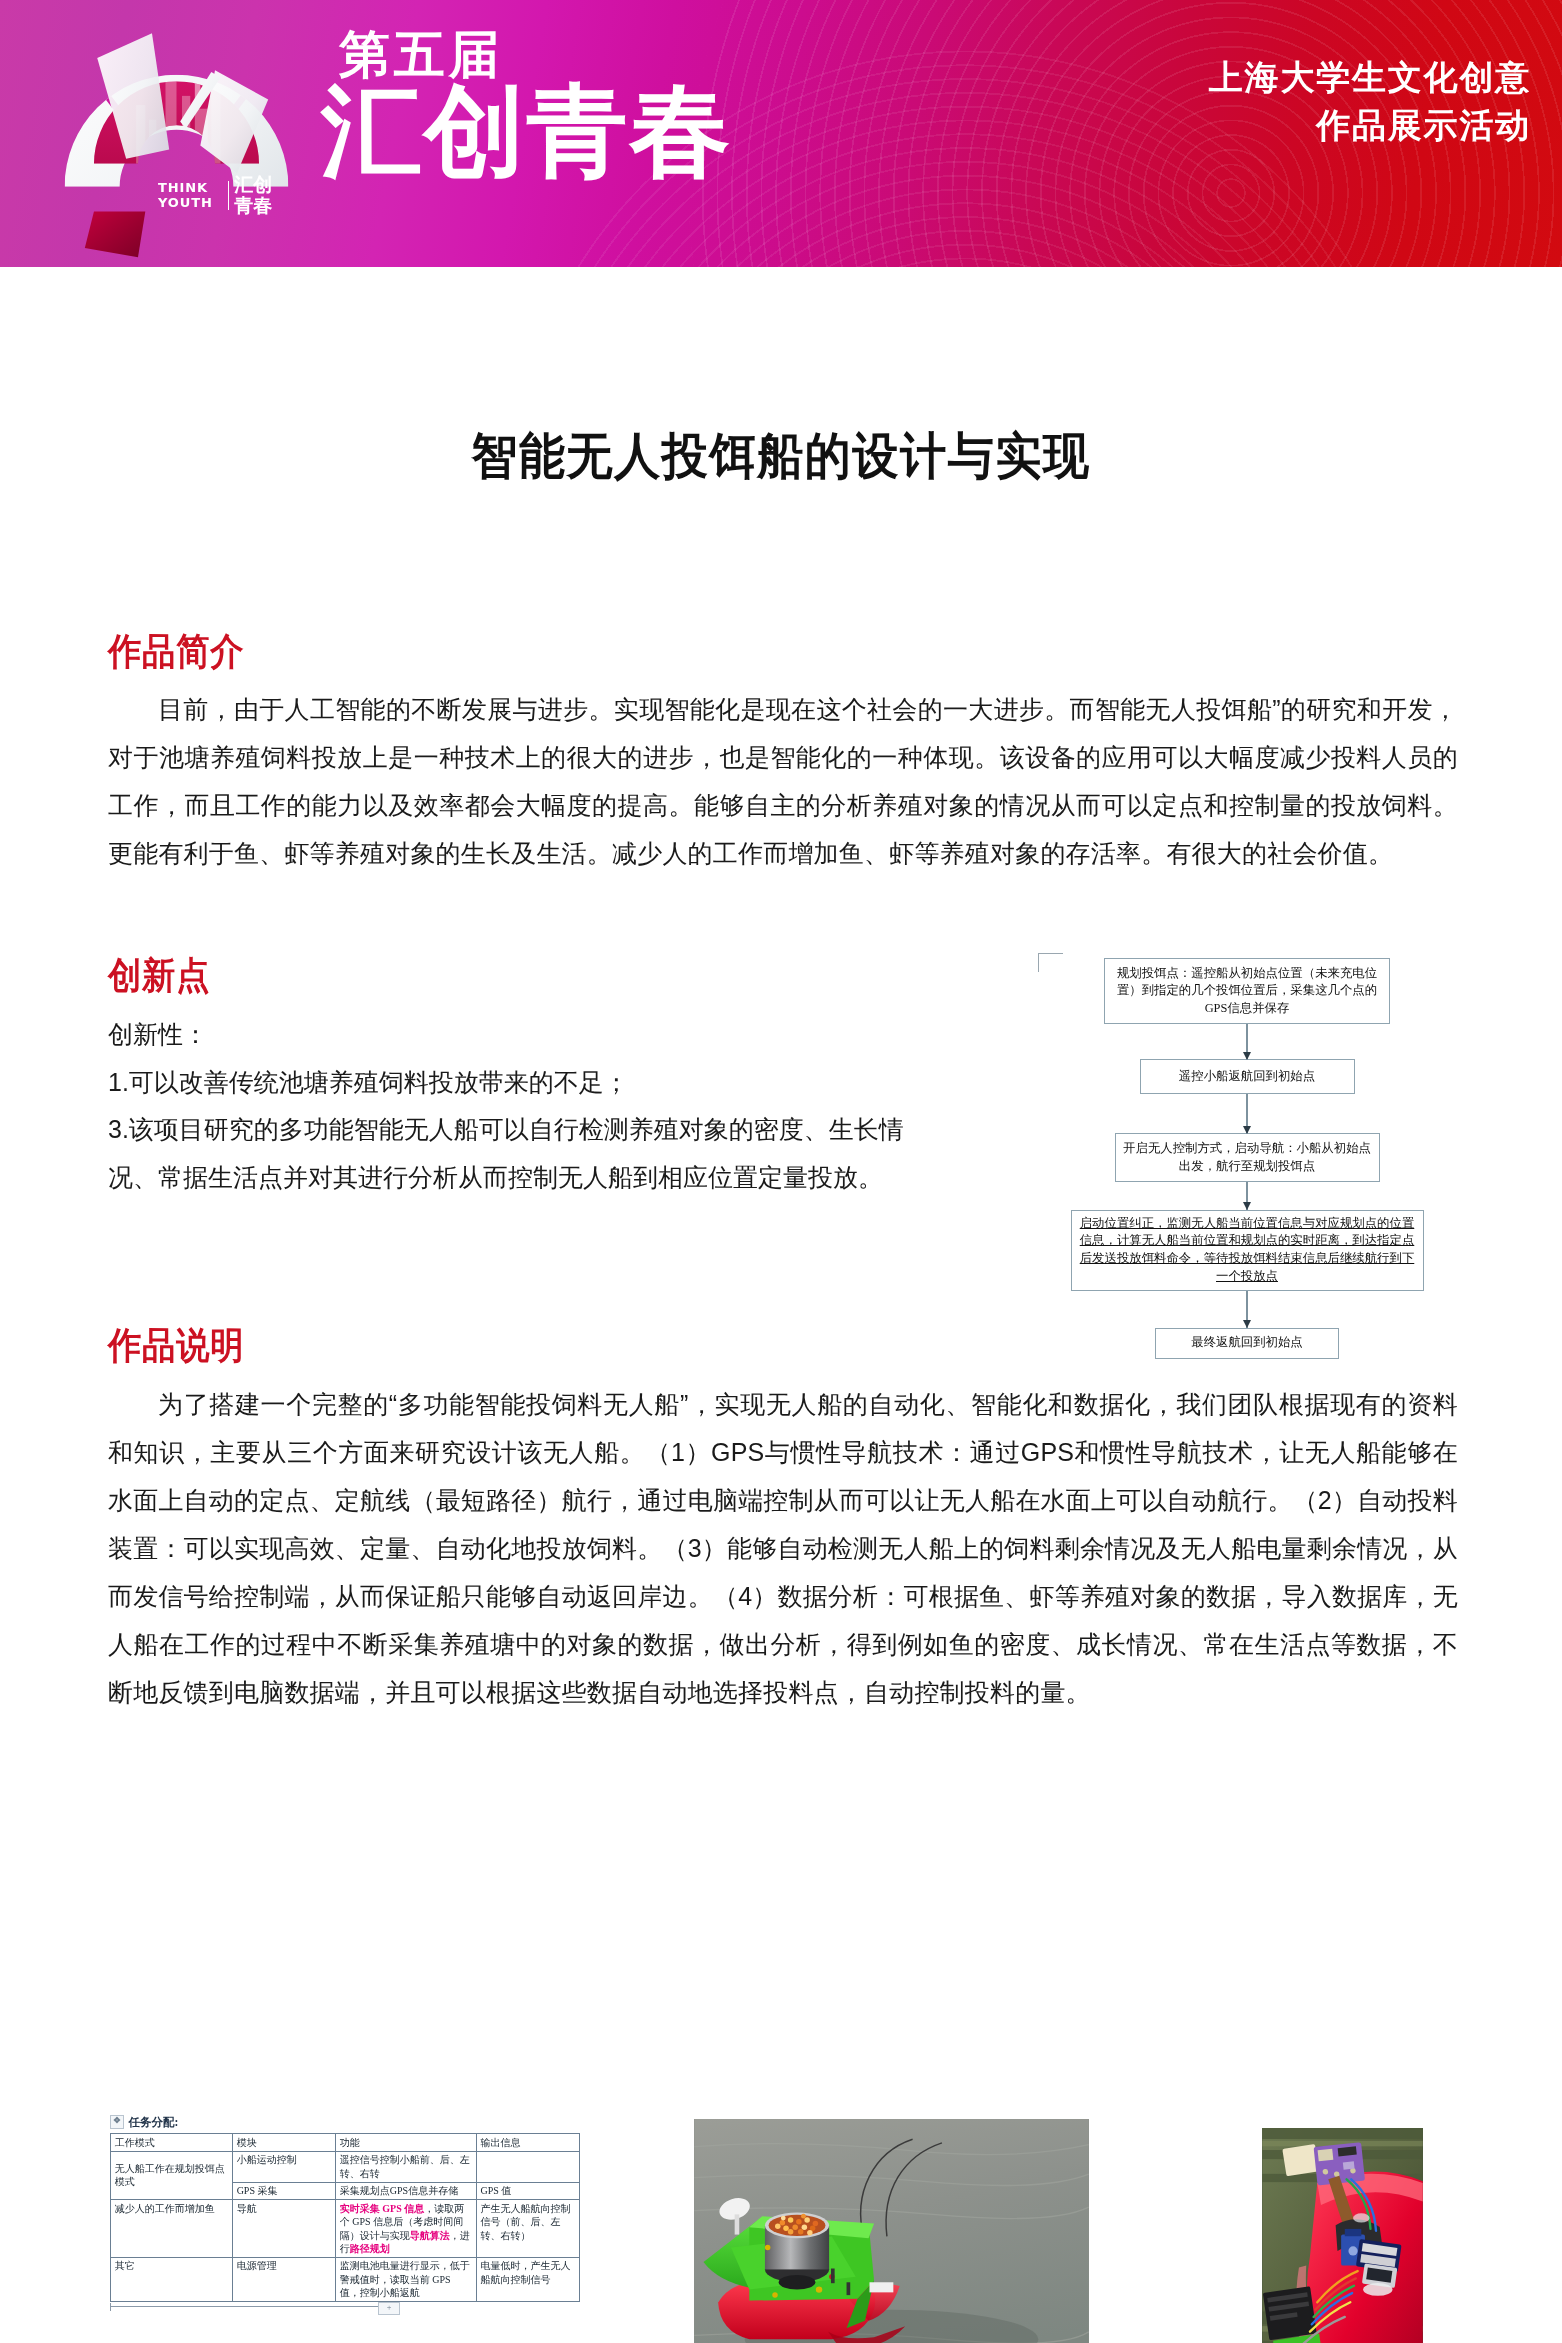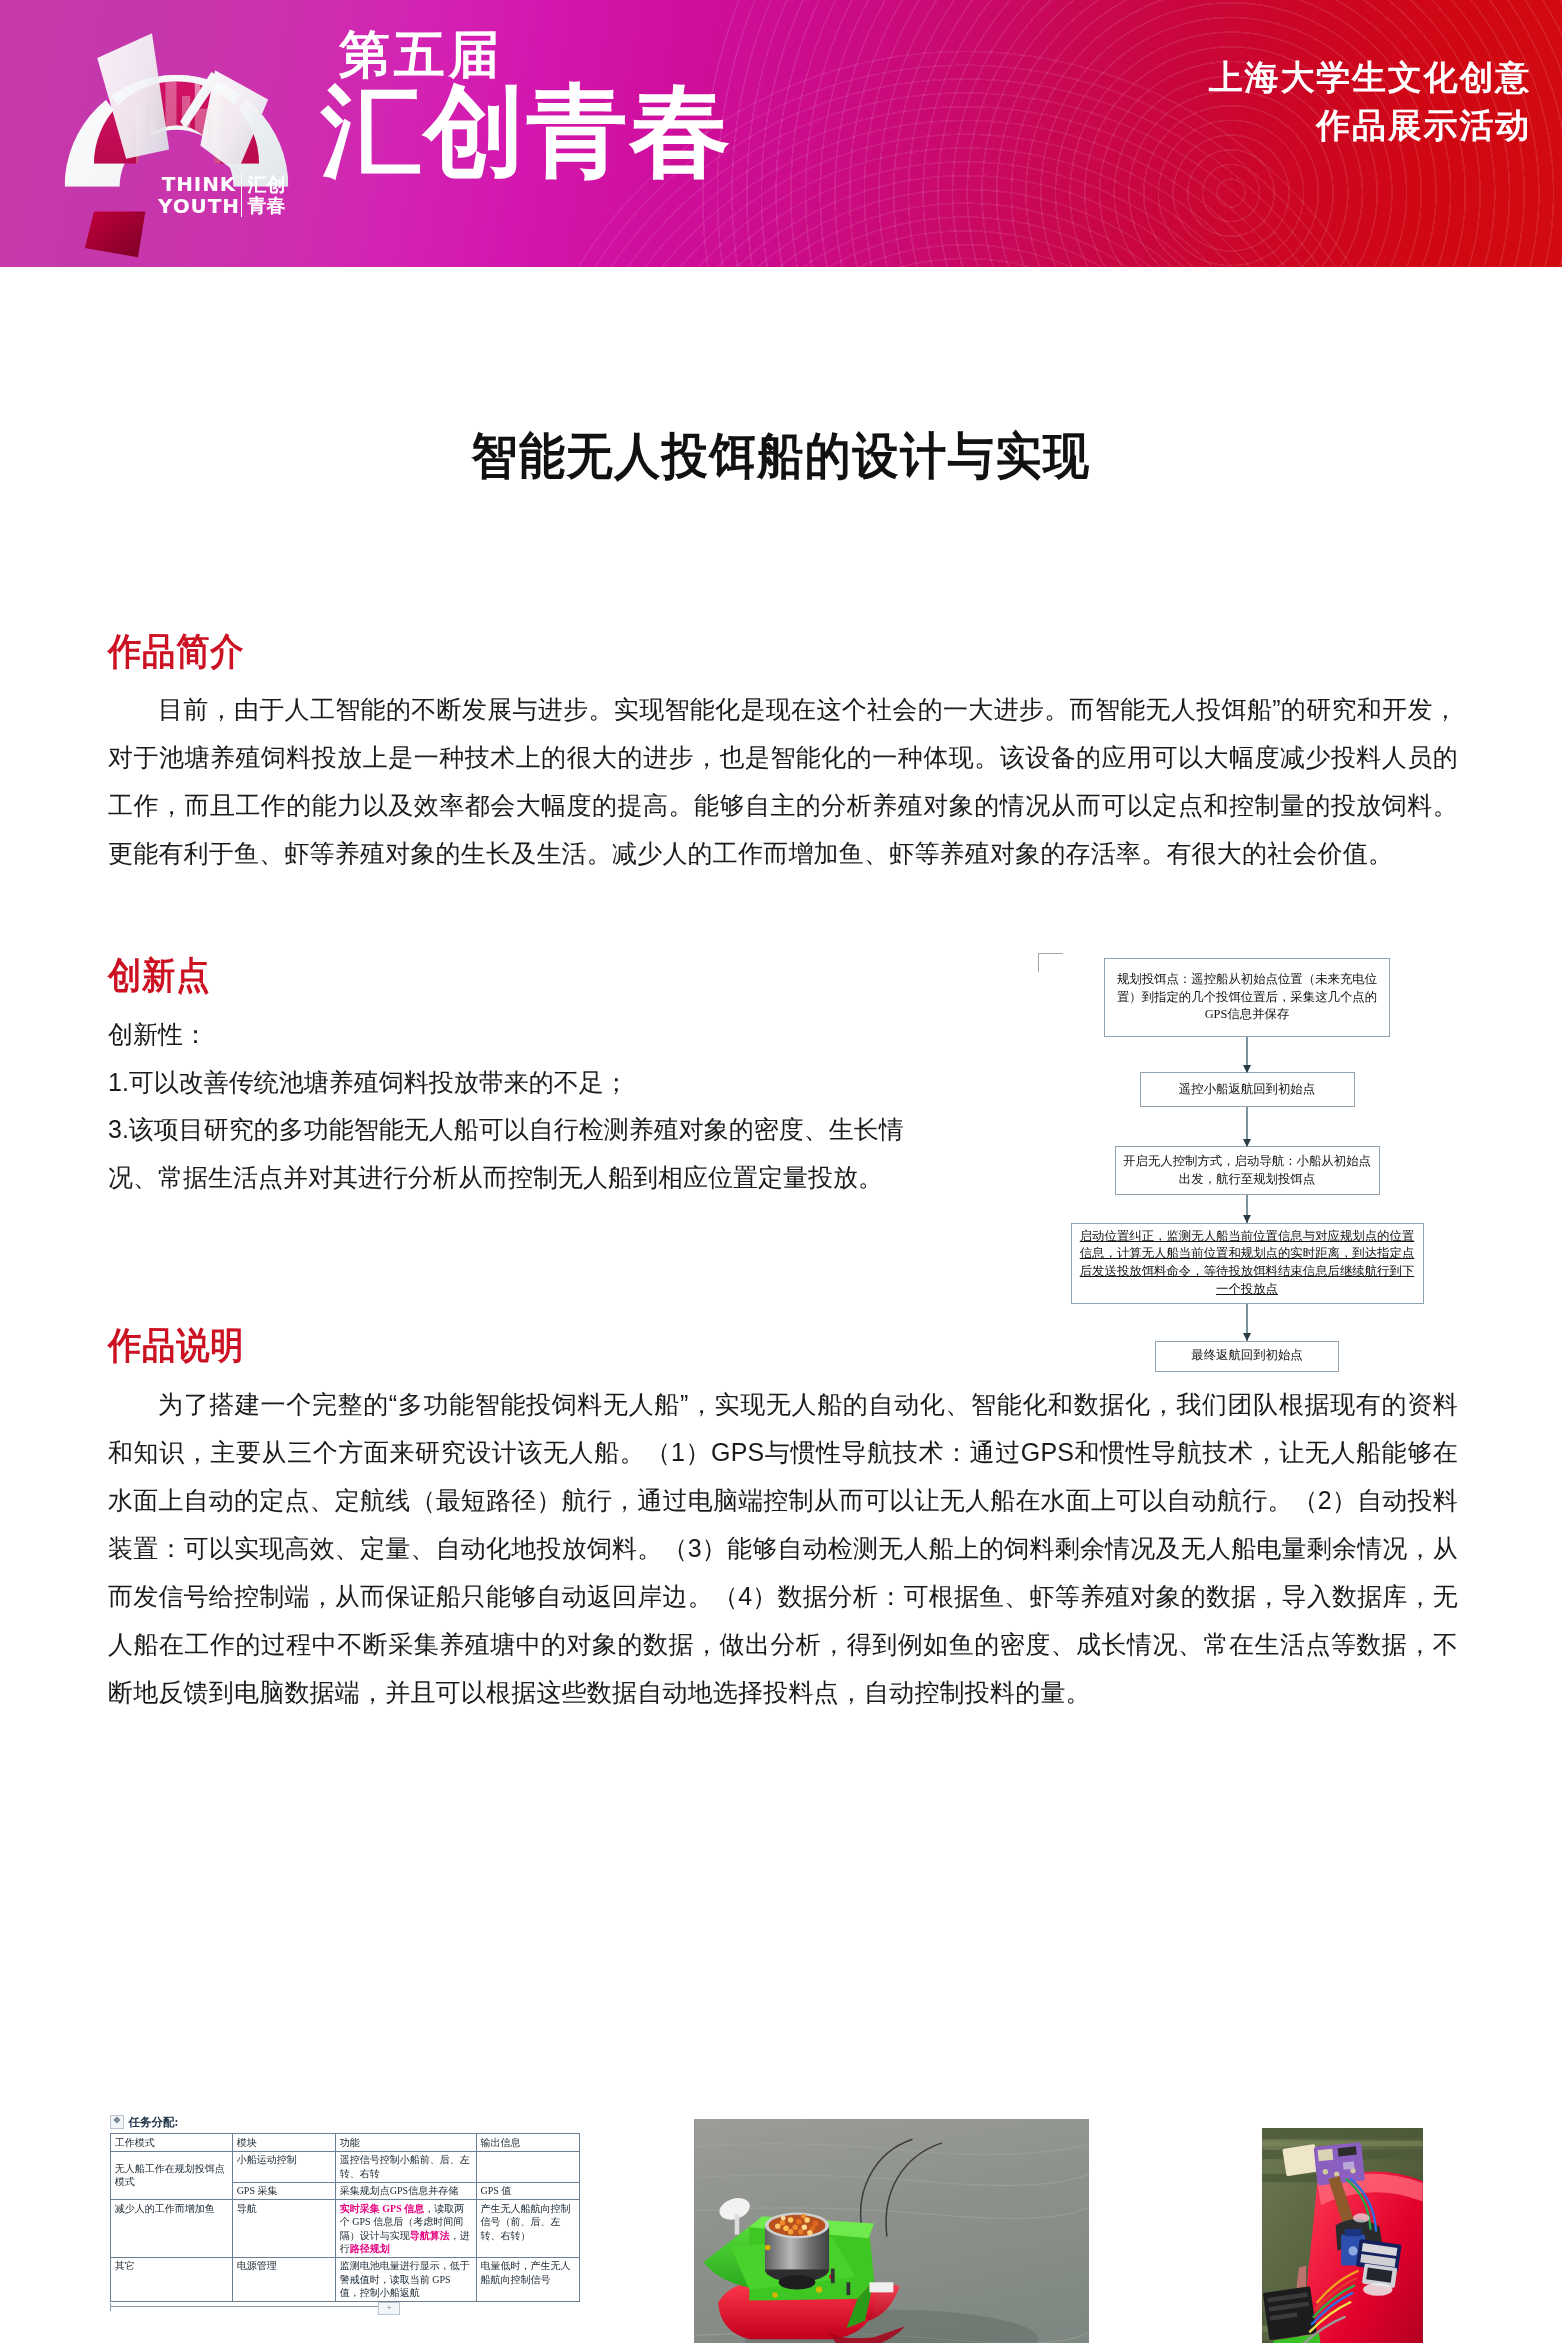--- a/index.html
+++ b/index.html
@@ -80,28 +80,28 @@
     position: absolute;
     left: 158px; top: 167px;
     width: 143px;
     height: 57px;
     display: flex;
     align-items: center;
     z-index: 5;
   }
   .tag-en {
     color: #ffffff;
-    font-size: 20px;
+    font-size: 13px;
     font-weight: bold;
     line-height: 1.08;
     letter-spacing: 0.9px;
     font-family: "DejaVu Sans", sans-serif;
-    padding-right: 1px;
+    padding-right: 15px;
     border-right: 1.8px solid #ffffff;
-    text-align: center;
+    text-align: left;
   }
   .tag-cn {
     color: #ffffff;
     font-size: 19px;
     font-weight: bold;
     line-height: 1.08;
     padding-left: 5.5px;
   }
 
   .edition {
@@ -410,21 +410,21 @@
     <div>1.可以改善传统池塘养殖饲料投放带来的不足；</div>
     <div>3.该项目研究的多功能智能无人船可以自行检测养殖对象的密度、生长情况、常据生活点并对其进行分析从而控制无人船到相应位置定量投放。</div>
   </div>
 
   <div class="sec-head" id="desc-head">作品说明</div>
   <div class="body-text indent" id="desc-body">为了搭建一个完整的“多功能智能投饲料无人船”，实现无人船的自动化、智能化和数据化，我们团队根据现有的资料和知识，主要从三个方面来研究设计该无人船。（1）GPS与惯性导航技术：通过GPS和惯性导航技术，让无人船能够在水面上自动的定点、定航线（最短路径）航行，通过电脑端控制从而可以让无人船在水面上可以自动航行。（2）自动投料装置：可以实现高效、定量、自动化地投放饲料。（3）能够自动检测无人船上的饲料剩余情况及无人船电量剩余情况，从而发信号给控制端，从而保证船只能够自动返回岸边。（4）数据分析：可根据鱼、虾等养殖对象的数据，导入数据库，无人船在工作的过程中不断采集养殖塘中的对象的数据，做出分析，得到例如鱼的密度、成长情况、常在生活点等数据，不断地反馈到电脑数据端，并且可以根据这些数据自动地选择投料点，自动控制投料的量。</div>
 
   <div class="flow">
     <div class="flow-corner"></div>
 
-    <div class="fbox" style="width:286px;height:79px;display:flex;align-items:center;justify-content:center;">规划投饵点：遥控船从初始点位置（未来充电位置）到指定的几个投饵位置后，采集这几个点的GPS信息并保存</div>
+    <div class="fbox" style="width:286px;height:66px;display:flex;align-items:center;justify-content:center;">规划投饵点：遥控船从初始点位置（未来充电位置）到指定的几个投饵位置后，采集这几个点的GPS信息并保存</div>
     <div class="farrow" style="height:35px;"></div>
 
     <div class="fbox" style="width:215px;height:35px;display:flex;align-items:center;justify-content:center;">遥控小船返航回到初始点</div>
     <div class="farrow" style="height:39px;"></div>
 
     <div class="fbox" style="width:265px;height:49px;display:flex;align-items:center;justify-content:center;">开启无人控制方式，启动导航：小船从初始点出发，航行至规划投饵点</div>
     <div class="farrow" style="height:27.5px;"></div>
 
     <div class="fbox" style="width:353px;height:81px;display:flex;align-items:center;justify-content:center;text-decoration:underline;">启动位置纠正，监测无人船当前位置信息与对应规划点的位置信息，计算无人船当前位置和规划点的实时距离，到达指定点后发送投放饵料命令，等待投放饵料结束信息后继续航行到下一个投放点</div>
     <div class="farrow" style="height:37px;"></div>

